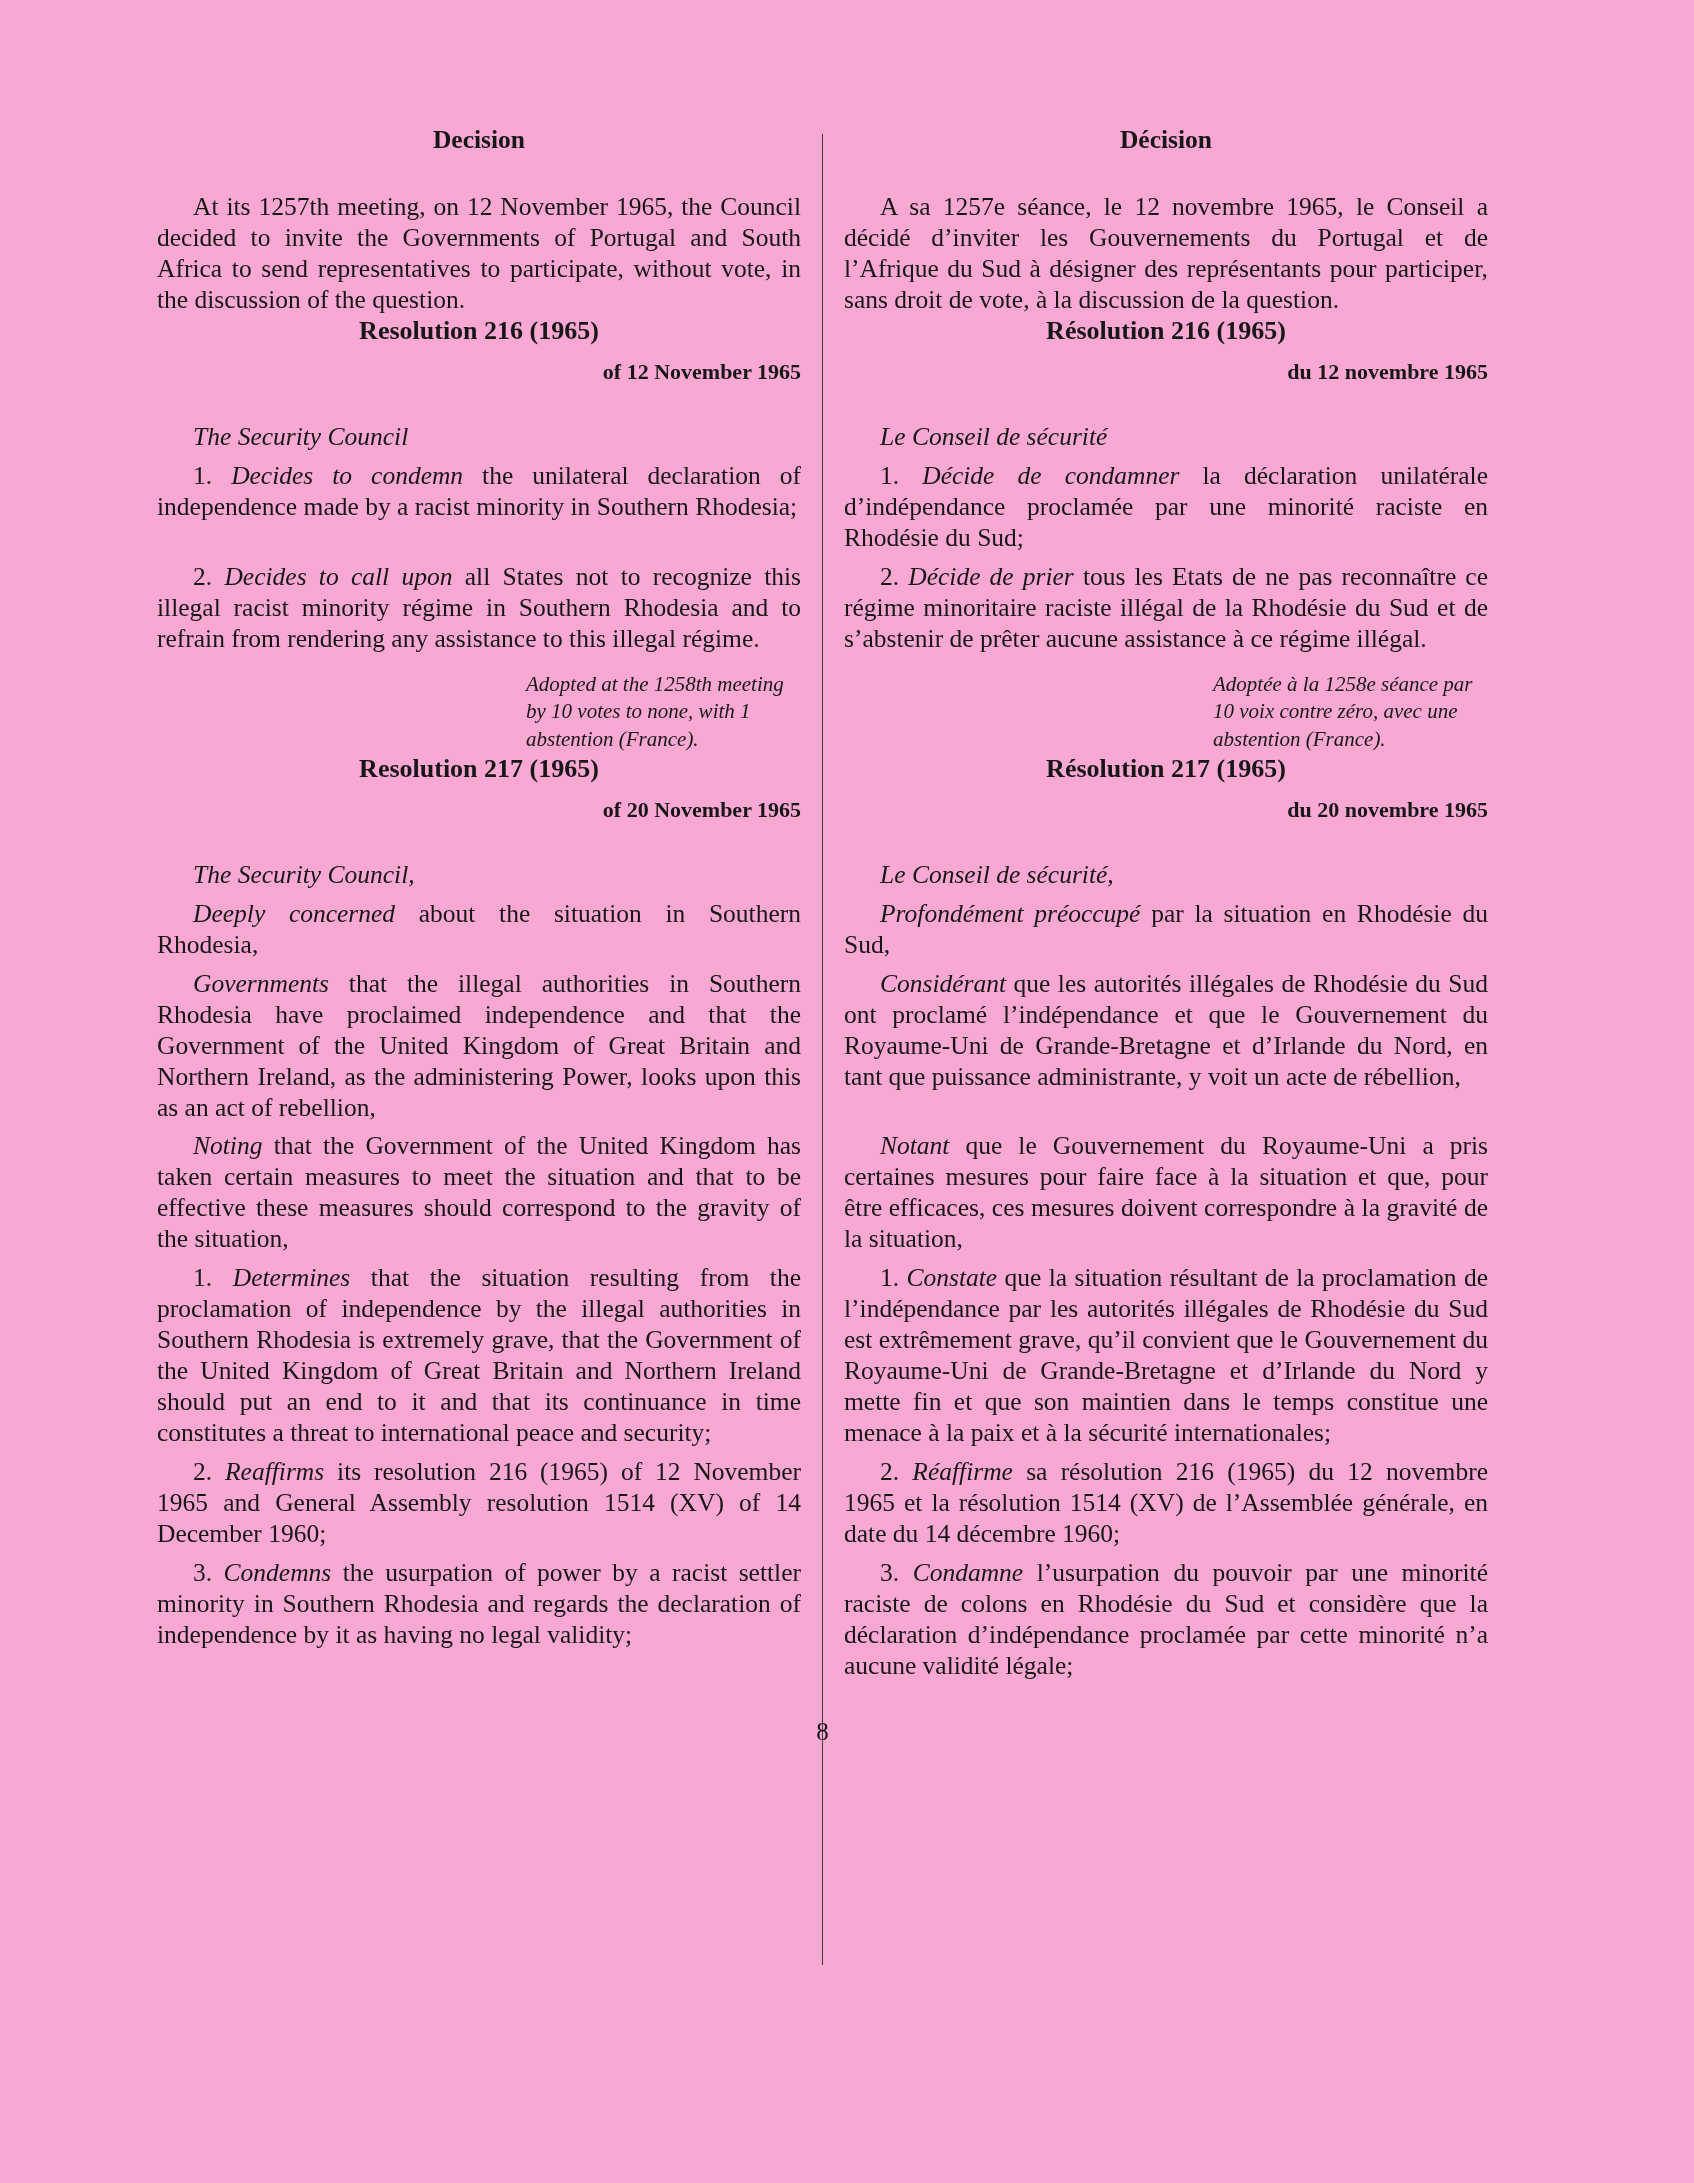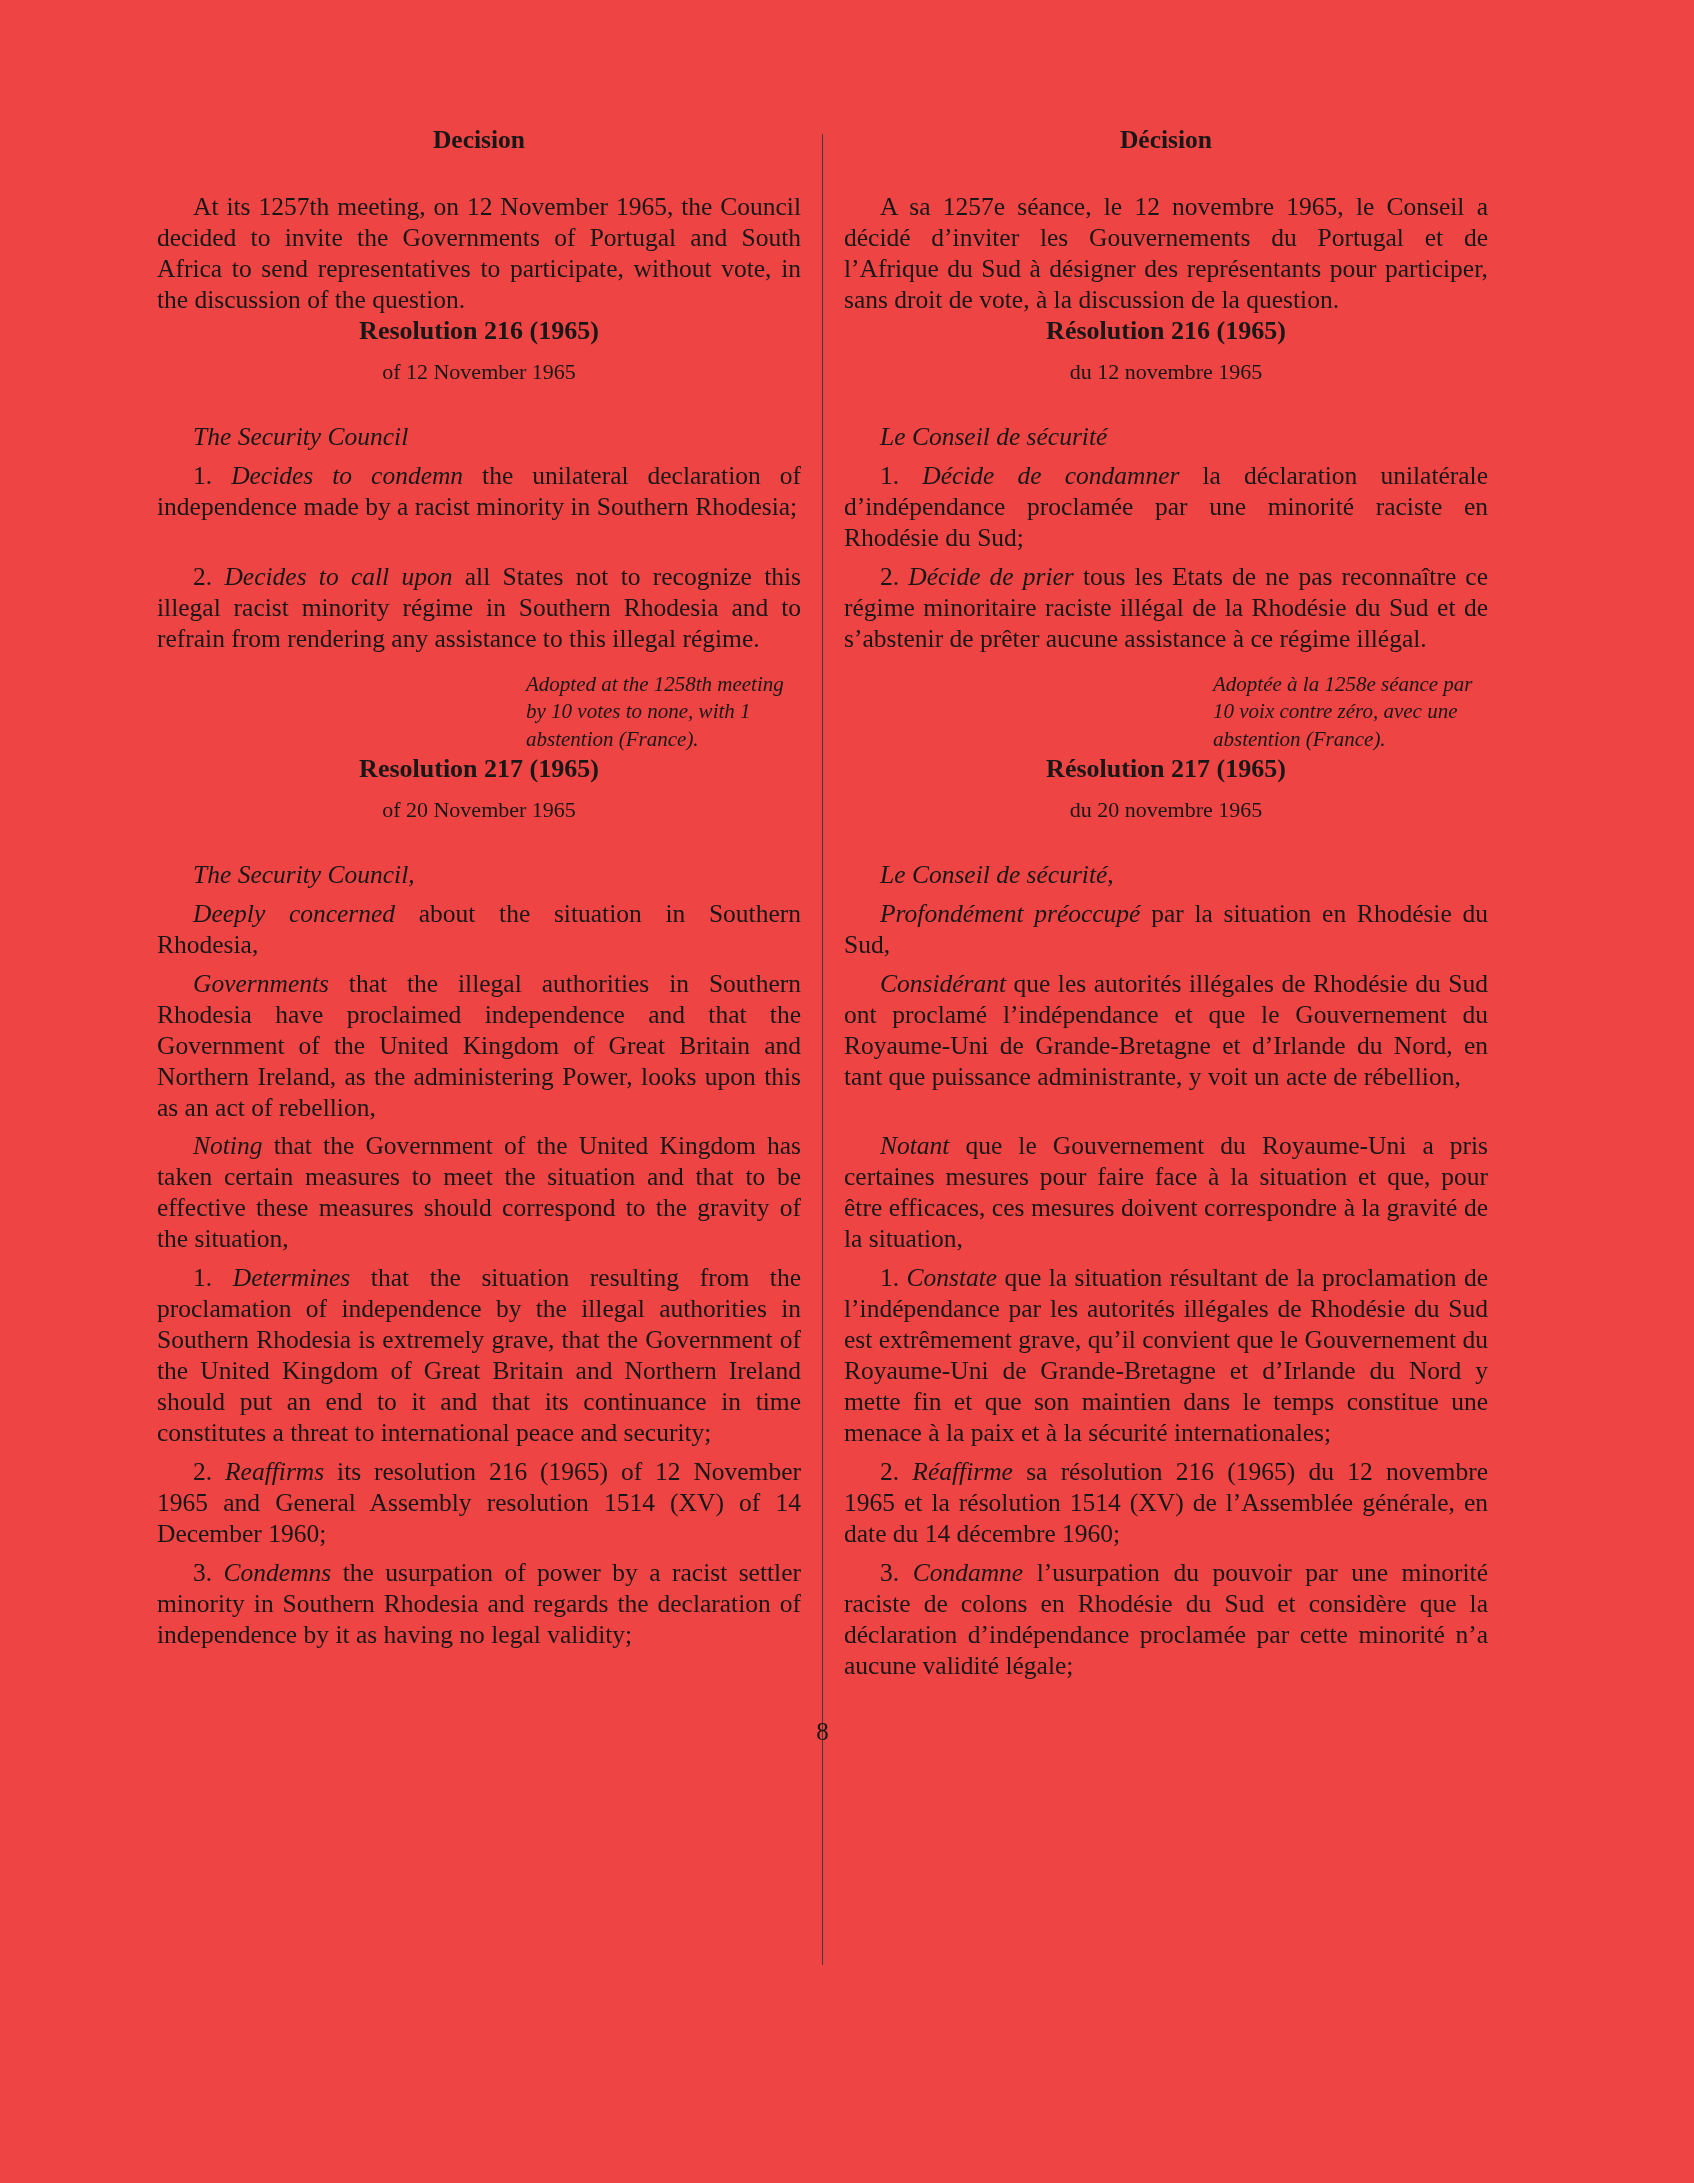--- a/index.html
+++ b/index.html
@@ -5,21 +5,21 @@
   * { box-sizing: border-box; }
   html, body {
     margin: 0;
     padding: 0;
     background: #e9e9e5;
   }
   .page {
     position: relative;
     width: 1695px;
     height: 2183px;
-    background: #ef4444;
+    background: #f9a8d4;
     font-family: "Liberation Serif", "DejaVu Serif", serif;
     color: #171717;
     overflow: hidden;
   }
   .content {
     position: absolute;
     left: 157px;
     top: 124px;
     width: 1331px;
     display: grid;
@@ -53,22 +53,22 @@
   .mt-section { margin-top: 105px; }
   .res-title {
     font-size: 26px;
     font-weight: bold;
     text-align: center;
     margin: 0;
     line-height: 31px;
   }
   .res-date {
     font-size: 22px;
-    font-weight: normal;
-    text-align: center;
+    font-weight: bold;
+    text-align: right;
     margin: 13px 0 0 0;
     line-height: 26px;
   }
   .opening {
     margin-top: 36px;
     font-style: italic;
   }
   .lead { font-style: italic; }
   .adoption {
     margin-top: 17px;

